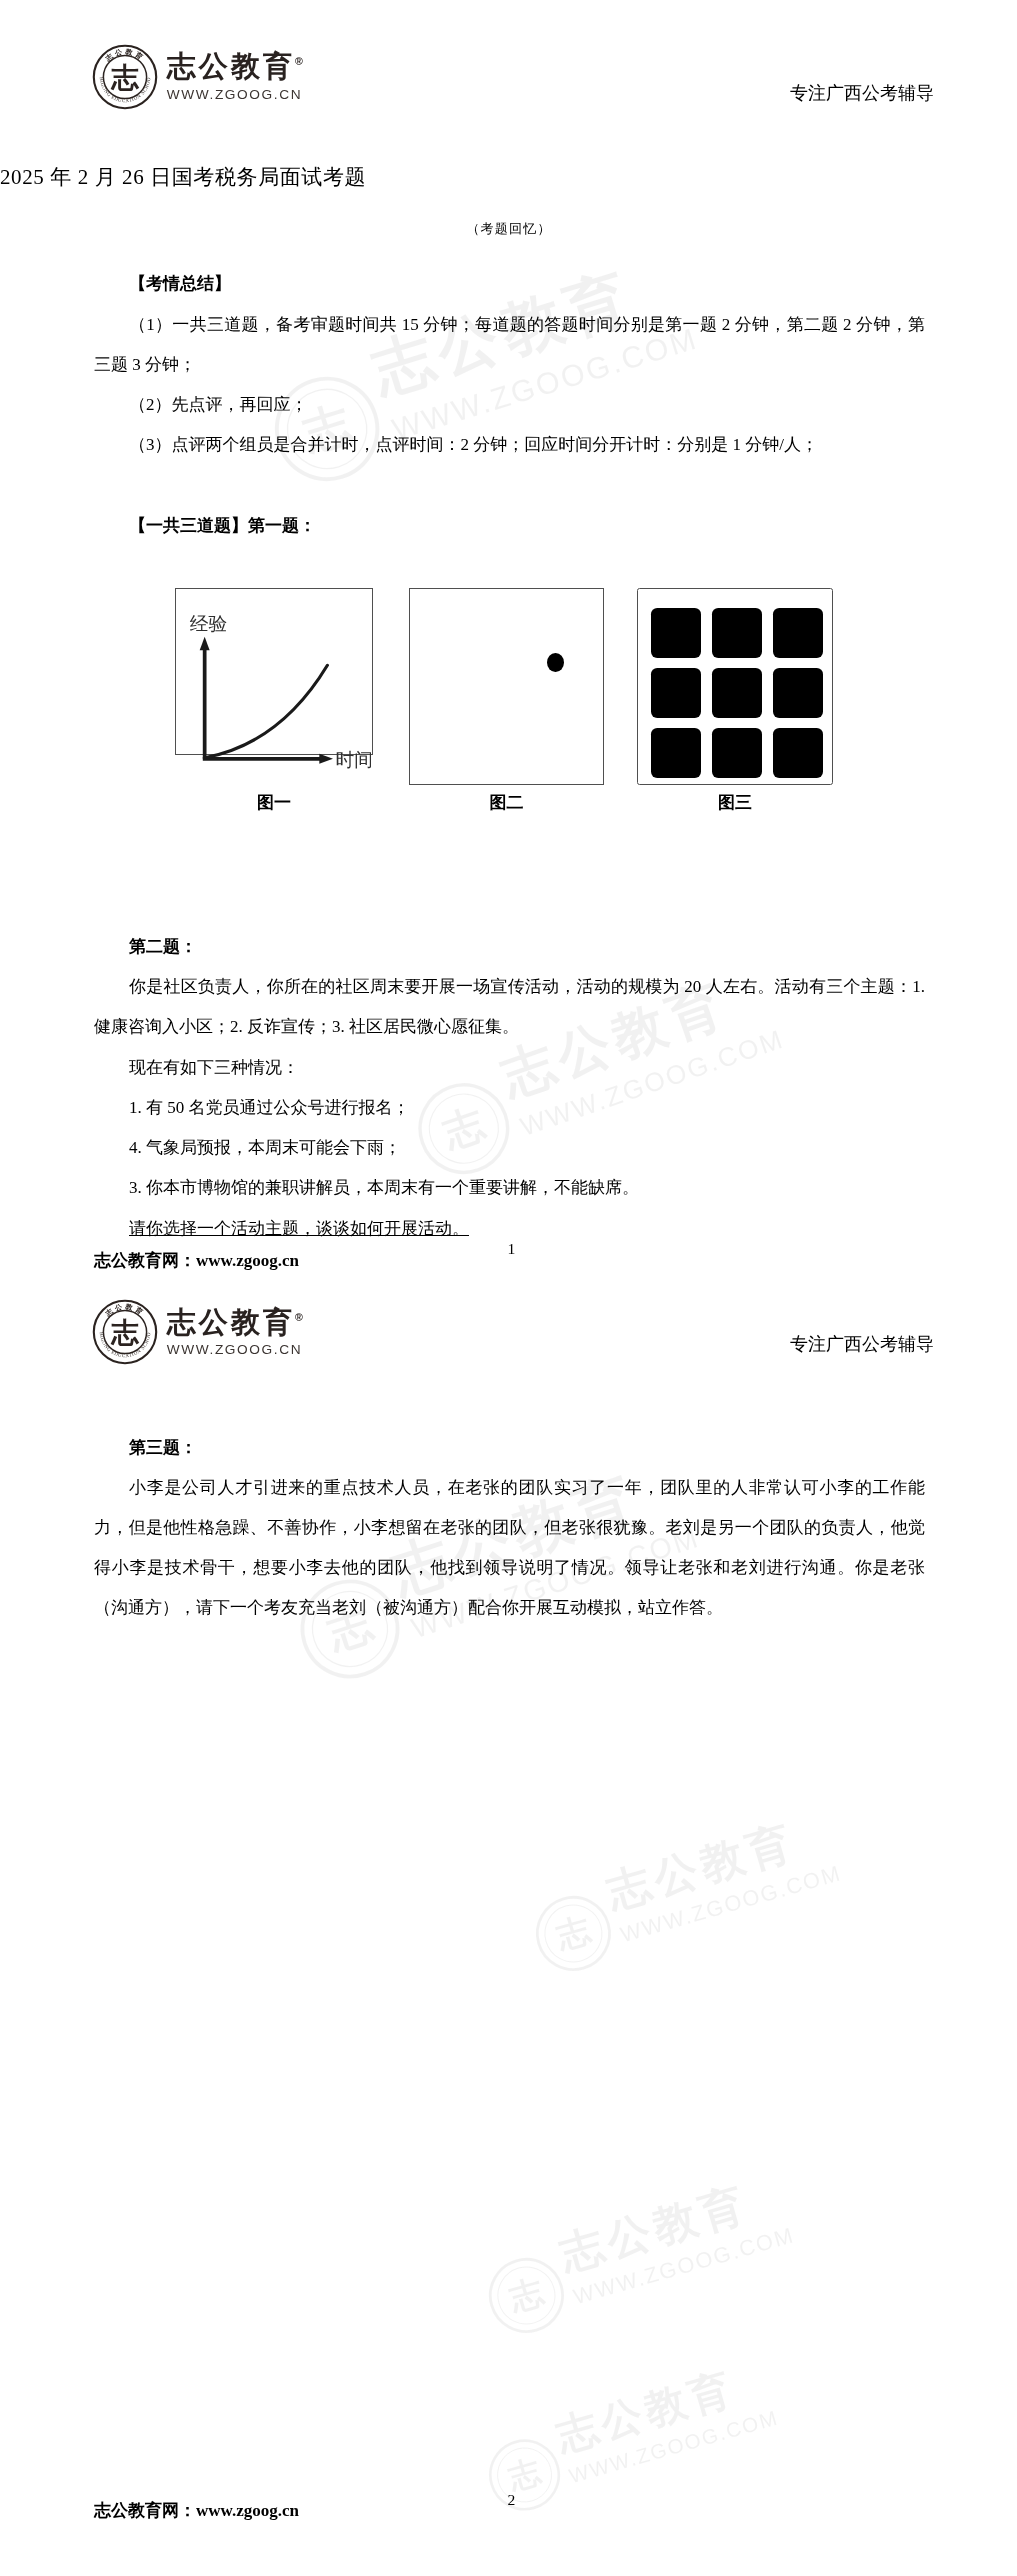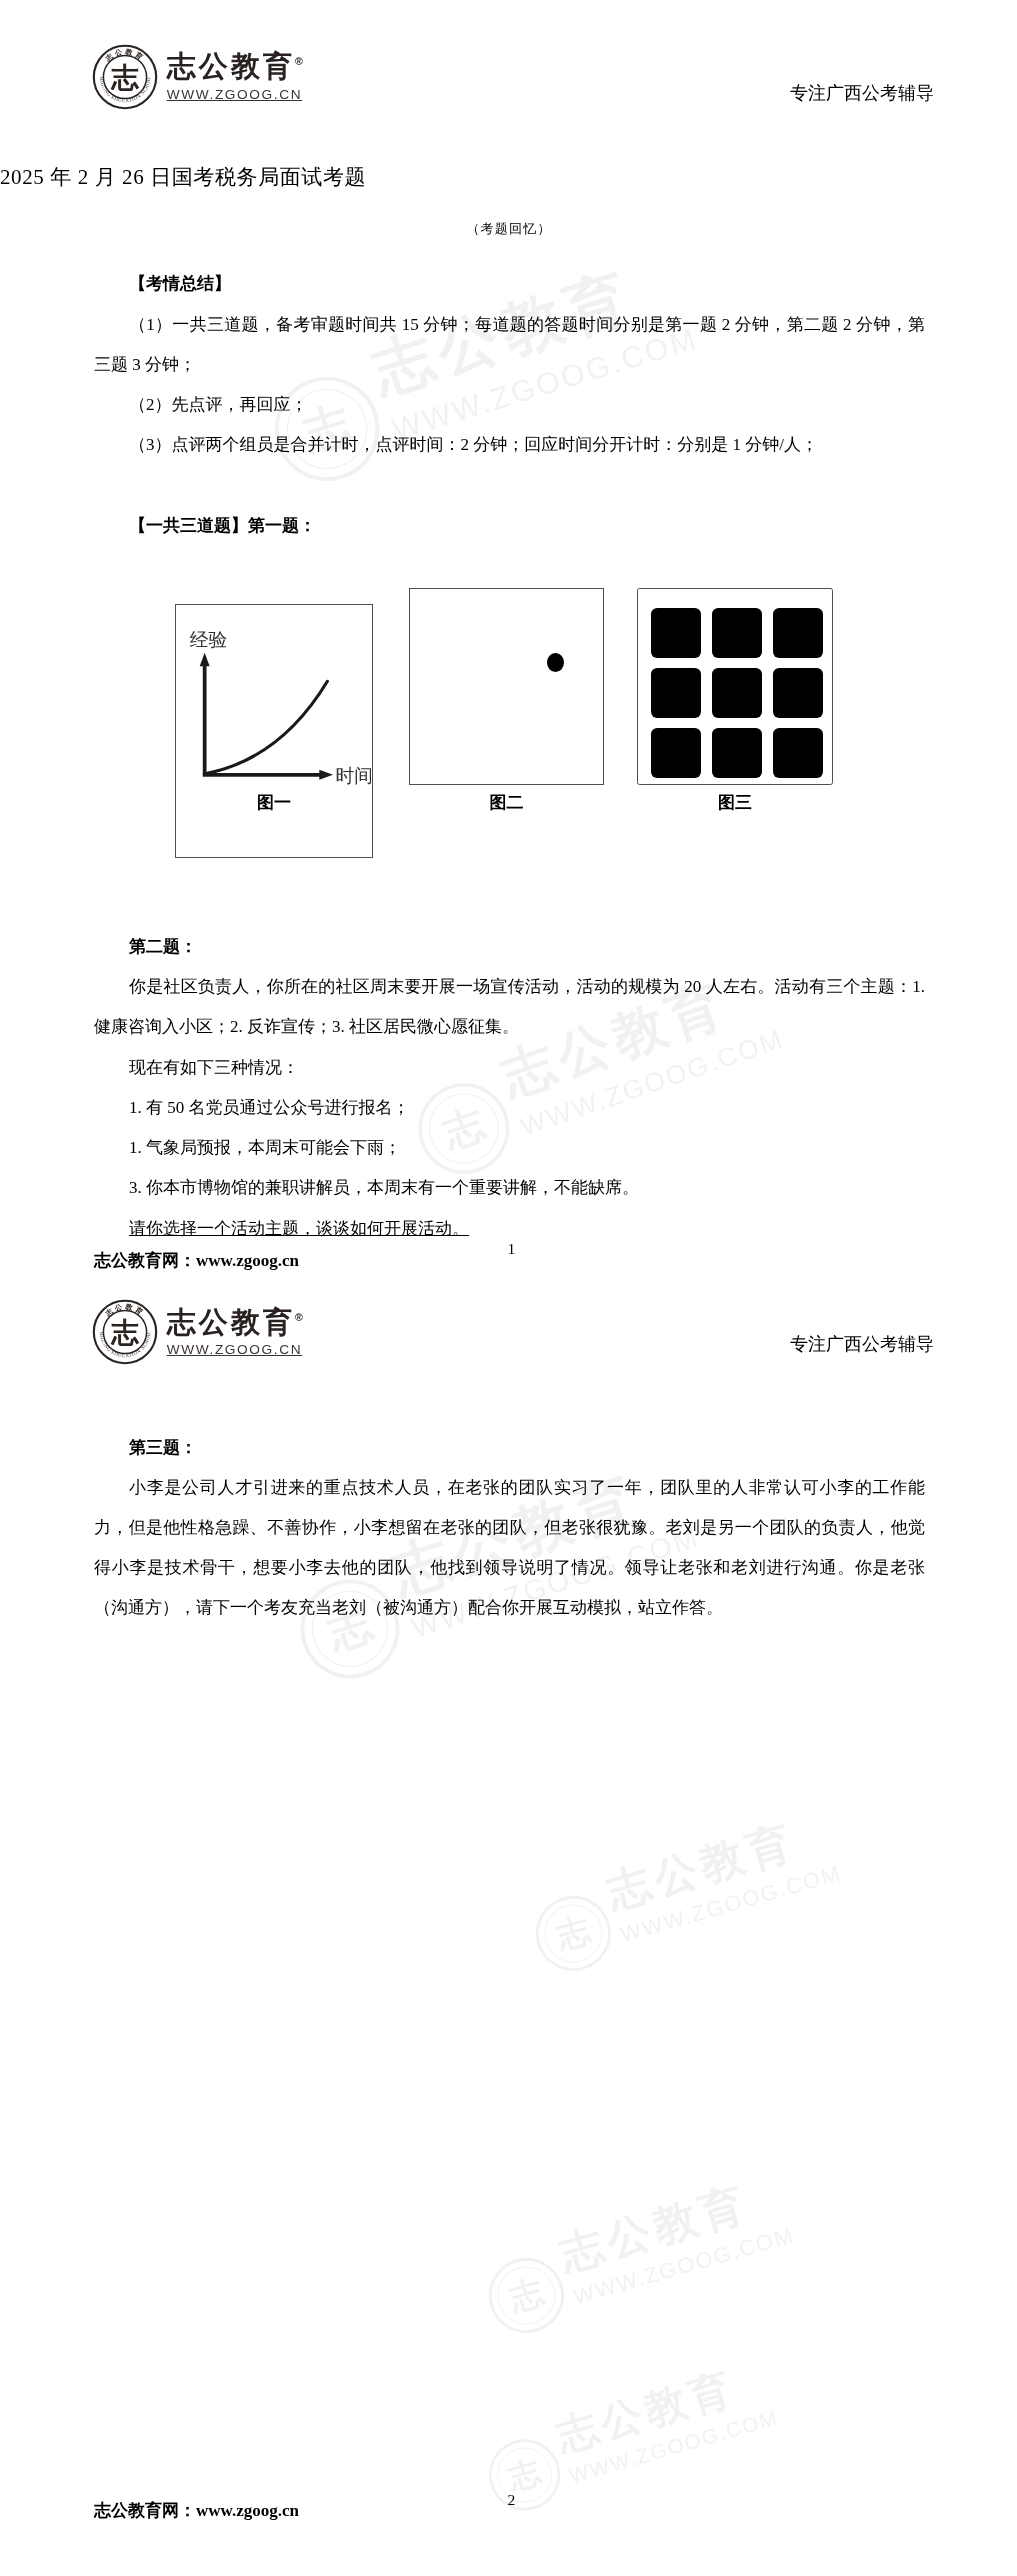--- a/index.html
+++ b/index.html
@@ -7,21 +7,21 @@
   .page{position:absolute;left:0;width:1018px;height:1288px;background:#fff;overflow:hidden;}
   #page1{top:0;}
   #page2{top:1288px;}
 
   
   .hdr-logo{position:absolute;left:92px;top:9.4px;height:69px;display:flex;align-items:center;z-index:2;}
   .seal{width:66px;height:66px;}
   .brand-block{margin-left:8.7px;}
   .brand-name{font-family:"Liberation Sans","DejaVu Sans",sans-serif;font-weight:900;font-size:29px;letter-spacing:3.1px;color:#292220;line-height:1.05;white-space:nowrap;}
   .brand-reg{font-size:10.6px;vertical-align:super;font-weight:700;letter-spacing:0;}
-  .brand-url{font-family:"Liberation Sans","DejaVu Sans",sans-serif;font-size:13.7px;letter-spacing:1.6px;color:#3b3431;margin-top:5px;text-decoration:underline;}
+  .brand-url{font-family:"Liberation Sans","DejaVu Sans",sans-serif;font-size:13.7px;letter-spacing:1.6px;color:#3b3431;margin-top:5px;}
   .tagline{position:absolute;right:84px;top:44px;font-size:18px;color:#000;z-index:2;white-space:nowrap;}
   #page1 .hdr-logo{top:42px;}
   #page1 .tagline{top:81px;}
 
   
   .doc-title{position:absolute;left:0;width:100%;top:163px;text-align:left;font-size:21px;letter-spacing:0.6px;z-index:2;}
   .doc-subtitle{position:absolute;left:0;width:100%;top:220px;text-align:center;font-size:13px;letter-spacing:1.2px;z-index:2;}
 
   
   .para{position:absolute;left:94px;width:831px;font-size:17px;line-height:40px;text-align:justify;z-index:2;}
@@ -96,21 +96,21 @@
   <div class="doc-title">2025 年 2 月 26 日国考税务局面试考题</div>
   <div class="doc-subtitle">（考题回忆）</div>
 
   <div class="para indent b" style="top:264px;">【考情总结】</div>
   <div class="para indent" style="top:305px;">（1）一共三道题，备考审题时间共 15 分钟；每道题的答题时间分别是第一题 2 分钟，第二题 2 分钟，第三题 3 分钟；</div>
   <div class="para indent" style="top:385px;">（2）先点评，再回应；</div>
   <div class="para indent" style="top:425px;">（3）点评两个组员是合并计时，点评时间：2 分钟；回应时间分开计时：分别是 1 分钟/人；</div>
 
   <div class="para indent b" style="top:506px;">【一共三道题】第一题：</div>
 
-  <div class="figbox" style="left:175px;top:604px;width:198px;height:254px;text-decoration:underline;">
+  <div class="figbox" style="left:175px;top:588px;width:198px;height:167px;text-decoration:underline;">
     <svg width="195" height="195" viewBox="0 0 313 312">
       <text x="22" y="66" font-size="30" fill="#2f2f2f">经验</text>
       <polygon points="46,76 38,98 54,98" fill="#1a1a1a"></polygon>
       <line x1="46" y1="94" x2="46" y2="272" stroke="#1a1a1a" stroke-width="6"></line>
       <line x1="43" y1="272" x2="238" y2="272" stroke="#1a1a1a" stroke-width="6"></line>
       <polygon points="252,272 230,264 230,280" fill="#1a1a1a"></polygon>
       <text x="256" y="283" font-size="30" fill="#2f2f2f">时间</text>
       <path d="M 48 270 C 115 257 185 218 243 122" fill="none" stroke="#1a1a1a" stroke-width="5" stroke-linecap="round"></path>
     </svg>
   </div>
@@ -133,21 +133,21 @@
         <div class="sq"></div>
         <div class="sq"></div>
     </div>
   </div>
   <div class="figlabel" style="left:637px;top:791px;width:196px;">图三</div>
 
   <div class="para indent b" style="top:927px;">第二题：</div>
   <div class="para indent" style="top:967px;">你是社区负责人，你所在的社区周末要开展一场宣传活动，活动的规模为 20 人左右。活动有三个主题：1. 健康咨询入小区；2. 反诈宣传；3. 社区居民微心愿征集。</div>
   <div class="para indent" style="top:1048px;">现在有如下三种情况：</div>
   <div class="para indent" style="top:1088px;">1. 有 50 名党员通过公众号进行报名；</div>
-  <div class="para indent" style="top:1128px;">1. 气象局预报，本周末可能会下雨；</div>
+  <div class="para indent" style="top:1128px;">4. 气象局预报，本周末可能会下雨；</div>
   <div class="para indent" style="top:1168px;">3. 你本市博物馆的兼职讲解员，本周末有一个重要讲解，不能缺席。</div>
   <div class="para indent" style="top:1209px;text-decoration:underline;">请你选择一个活动主题，谈谈如何开展活动。</div>
 
   <div class="pagenum" style="top:1240px;">1</div>
   <div class="footer-site" style="top:1249px;">志公教育网：www.zgoog.cn</div>
 </div>
 
 <div class="page" id="page2">
 
   <div class="wm" style="left:477px;top:299px;transform:translate(-50%,-50%) rotate(-18deg) scale(1.25);">

